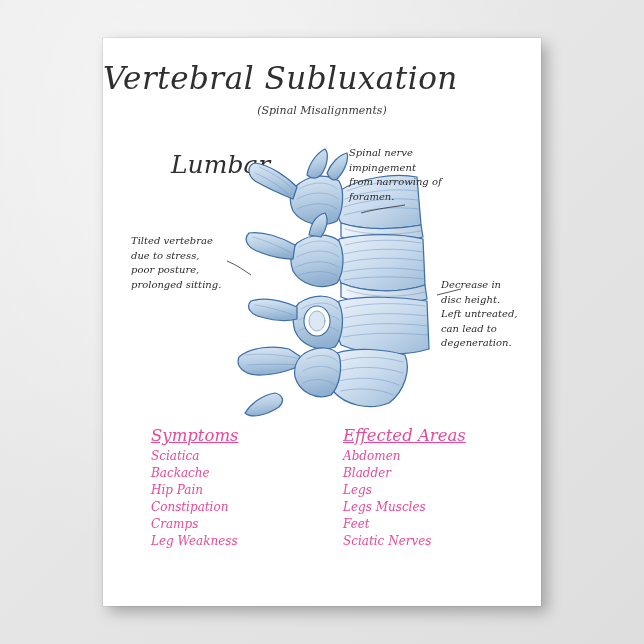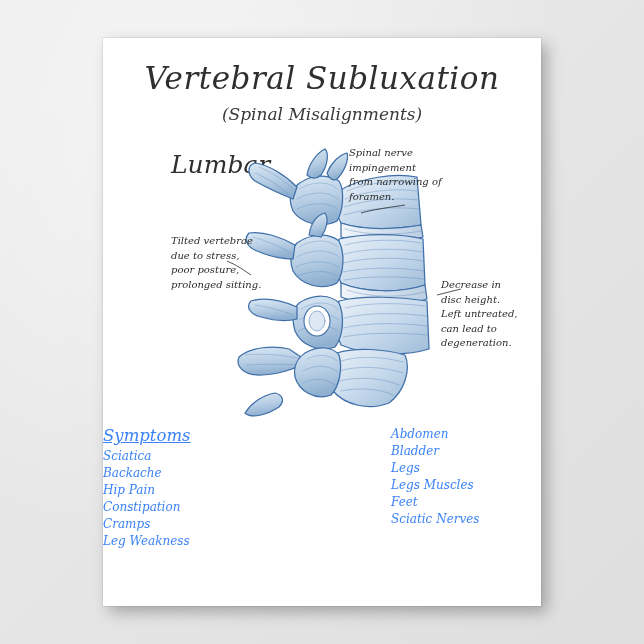--- a/index.html
+++ b/index.html
@@ -47,35 +47,35 @@
     height: 100%;
     overflow: hidden;
   }
 
   
   .title {
     position: absolute;
     top: 22px;
     left: 0;
     width: 100%;
-    text-align: center;
+    text-align: left;
     font-size: 31px;
     letter-spacing: 0.5px;
     color: #2f2f2f;
     font-family: "DejaVu Serif", serif;
     font-style: italic;
     font-weight: normal;
   }
   .subtitle {
     position: absolute;
     top: 66px;
     left: 0;
     width: 100%;
     text-align: center;
-    font-size: 17px;
+    font-size: 11px;
     color: #3a3a3a;
     font-family: "DejaVu Serif", serif;
     font-style: italic;
   }
   .region-label {
     position: absolute;
     top: 112px;
     left: 68px;
     font-size: 25px;
     color: #2f2f2f;
@@ -87,42 +87,42 @@
   .annot {
     position: absolute;
     font-size: 10px;
     line-height: 1.45;
     color: #2b2b2b;
     font-family: "DejaVu Serif", serif;
     font-style: italic;
     white-space: pre-line;
   }
   .annot-nerve { top: 108px; left: 246px; width: 120px; }
-  .annot-tilt  { top: 196px; left: 28px;  width: 92px; text-align: left; margin-left: 40px;}
+  .annot-tilt  { top: 196px; left: 28px;  width: 92px; text-align: left;}
   .annot-disc  { top: 240px; left: 338px; width: 86px; }
 
   
   .spine {
     position: absolute;
     top: 105px;
     left: 86px;
     width: 290px;
     height: 285px;
   }
 
   
   .lists {
     position: absolute;
     top: 388px;
     left: 0;
     width: 100%;
     display: flex;
-    justify-content: space-between;
+    justify-content: center;
     gap: 42px;
-    color: #3b82f6;
+    color: #ec4899;
   }
   .list-col { width: 150px; }
   .list-head {
     font-size: 16.5px;
     font-family: "DejaVu Serif", serif;
     font-style: italic;
     text-decoration: underline;
     margin-bottom: 3px;
     white-space: nowrap;
   }
@@ -312,20 +312,21 @@
           <div class="list-head">Symptoms</div>
           <div class="list-item">Sciatica</div>
           <div class="list-item">Backache</div>
           <div class="list-item">Hip Pain</div>
           <div class="list-item">Constipation</div>
           <div class="list-item">Cramps</div>
           <div class="list-item">Leg Weakness</div>
         </div>
 
         <div class="list-col">
+          <div class="list-head">Effected Areas</div>
           <div class="list-item">Abdomen</div>
           <div class="list-item">Bladder</div>
           <div class="list-item">Legs</div>
           <div class="list-item">Legs Muscles</div>
           <div class="list-item">Feet</div>
           <div class="list-item">Sciatic Nerves</div>
         </div>
 
       </div>
 

